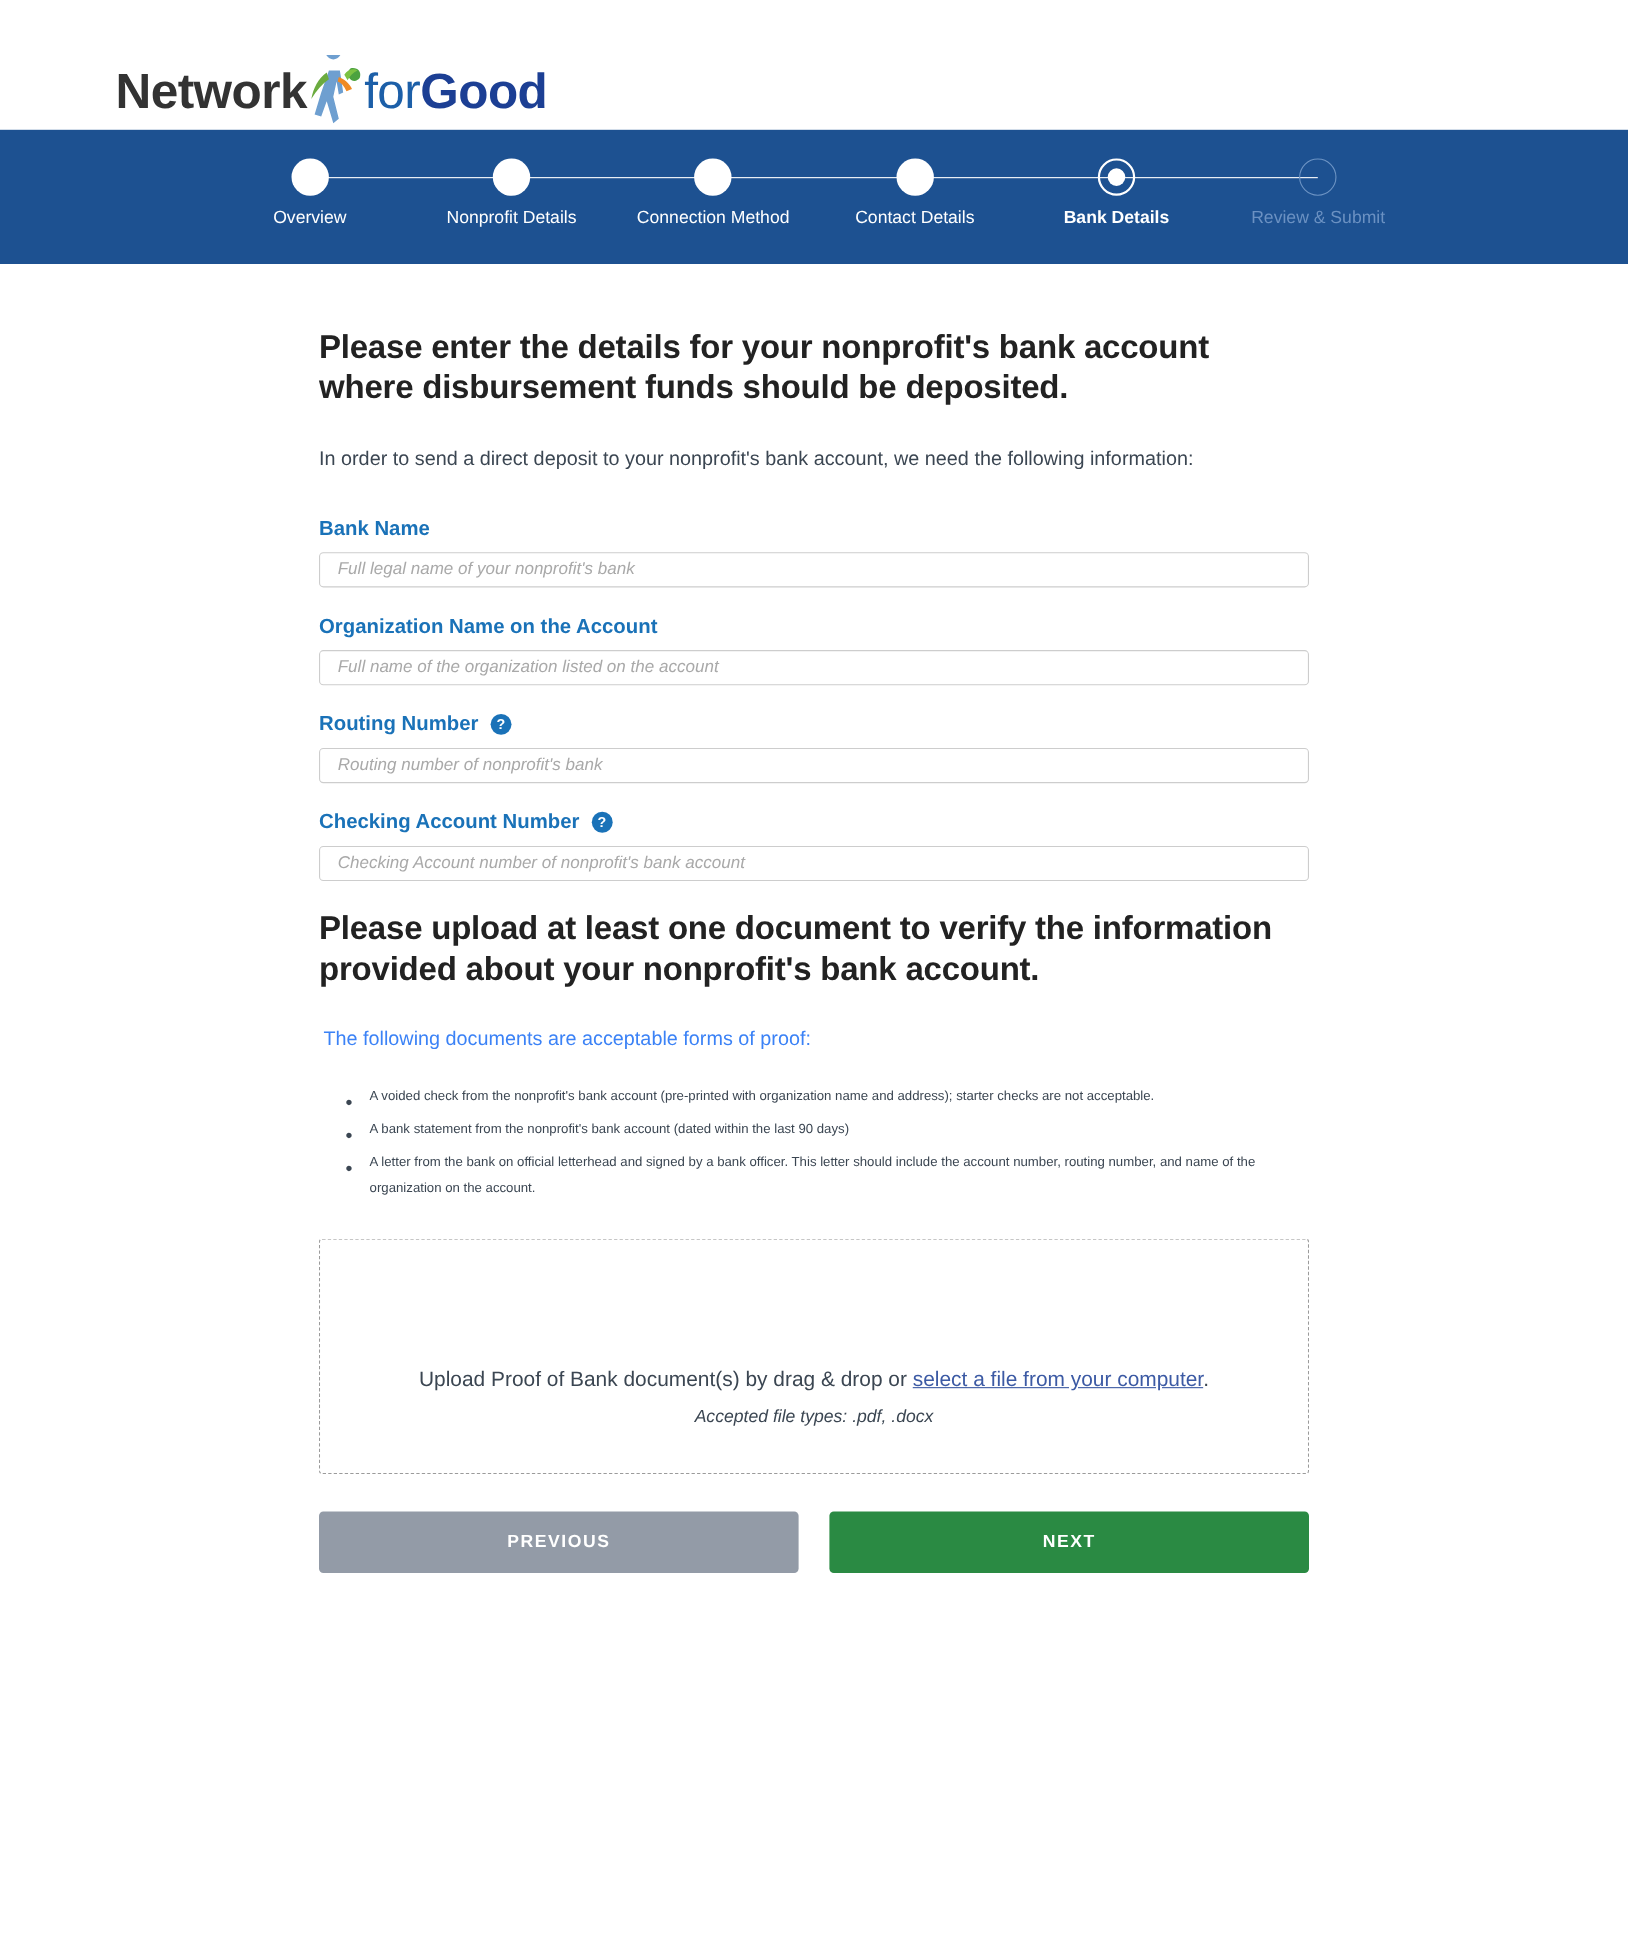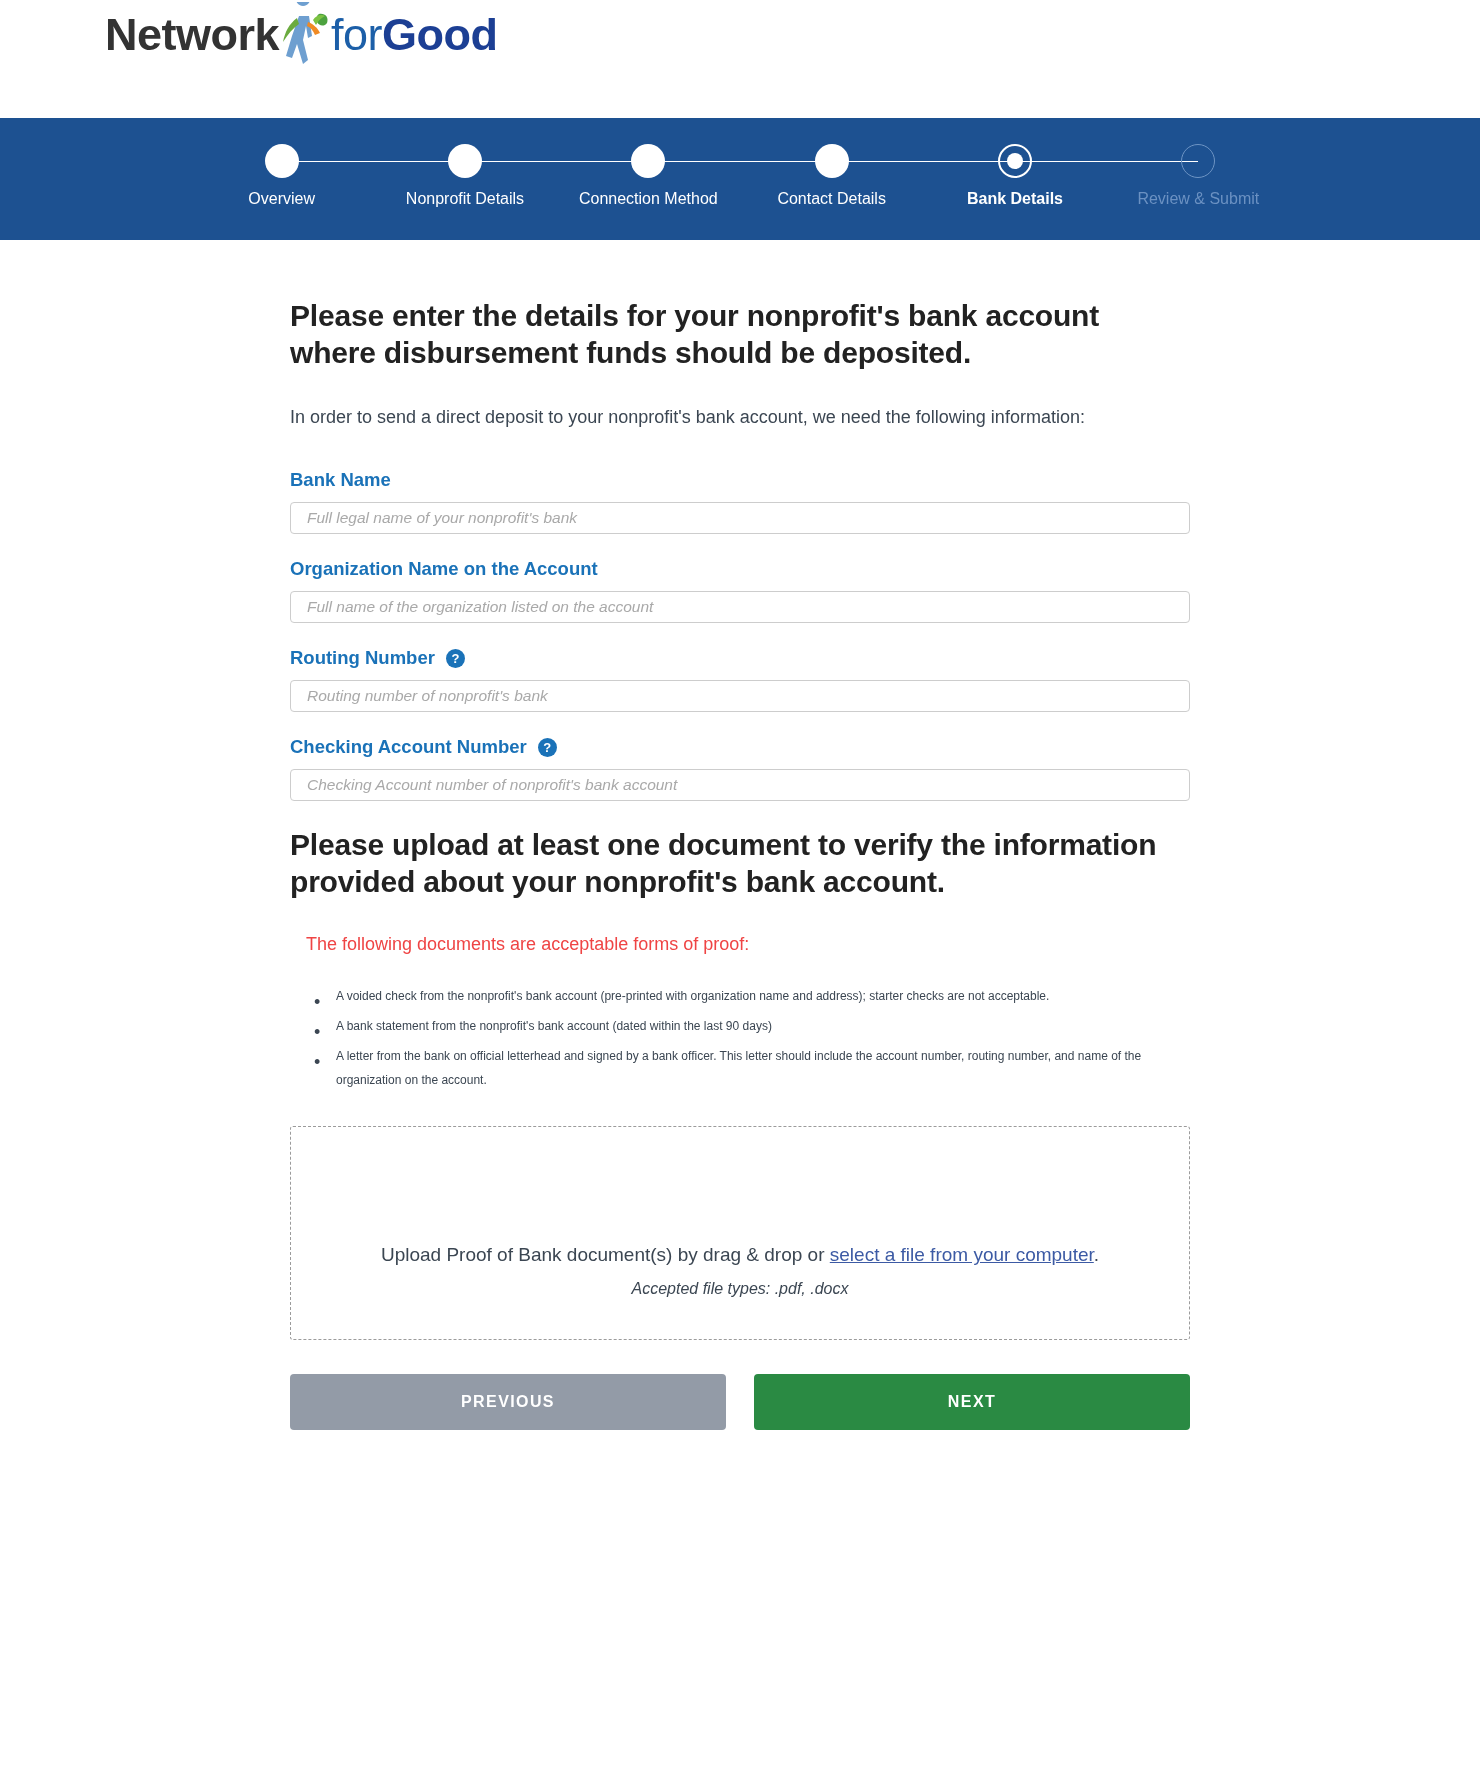--- a/index.html
+++ b/index.html
@@ -10,21 +10,21 @@
     font-family: "Liberation Sans", sans-serif;
     color: #333333;
     -webkit-font-smoothing: antialiased;
   }
 
   
   .logo-bar {
     height: 118px;
     background: #ffffff;
     display: flex;
-    align-items: flex-start;
+    align-items: flex-end;
     padding-left: 105px;
   }
   .logo {
     display: flex;
     align-items: center;
     font-size: 45px;
     font-weight: bold;
     letter-spacing: -0.5px;
     position: relative;
     height: 70px;
@@ -127,22 +127,22 @@
   }
   p.intro {
     font-size: 18px;
     line-height: 2;
     color: #3b4652;
     margin: 0 0 34px 0;
   }
   p.proof-intro {
     font-size: 18px;
     line-height: 2;
-    color: #ef4444;
-    margin: 0 0 22px 16px;
+    color: #3b82f6;
+    margin: 0 0 22px 4px;
   }
 
   .field { margin-bottom: 24px; }
   .field-label {
     display: flex;
     align-items: center;
     font-size: 18.5px;
     font-weight: bold;
     color: #1a72b8;
     margin-bottom: 11px;

